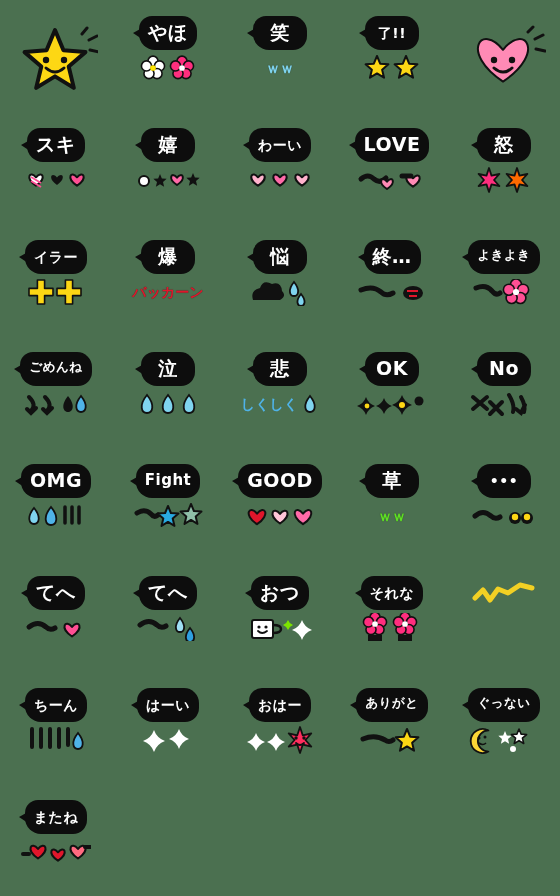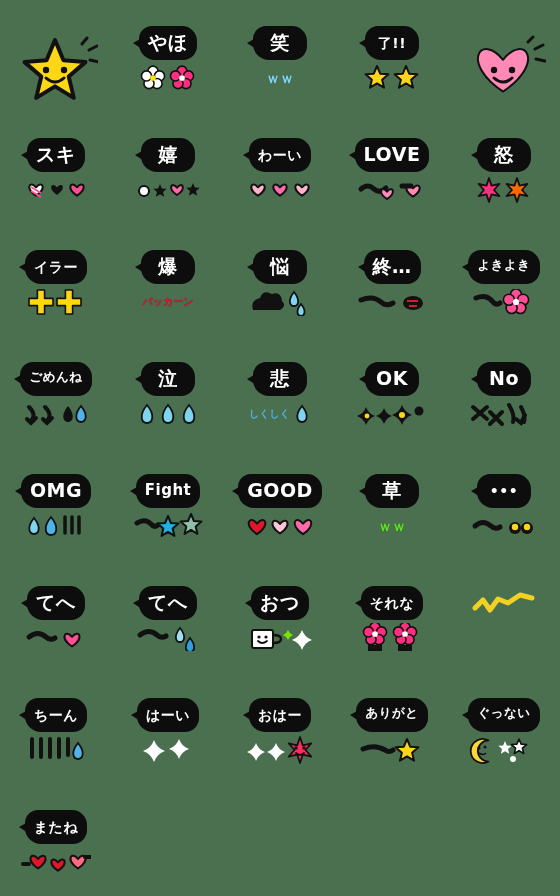--- a/index.html
+++ b/index.html
@@ -20,21 +20,21 @@
     width: 560px;
     height: 896px;
   }
   .cell {
     position: relative;
     width: 112px;
     height: 112px;
     display: flex;
     flex-direction: column;
     align-items: center;
-    justify-content: flex-end;
+    justify-content: center;
     box-sizing: border-box;
   }
   .art {
     position: relative;
     width: 92px;
     height: 92px;
     display: flex;
     flex-direction: column;
     align-items: center;
     justify-content: flex-start;
@@ -92,21 +92,21 @@
     gap: 3px;
     position: relative;
   }
   .deco .lbl {
     font-weight: 700;
     font-size: 14px;
     line-height: 1;
     white-space: nowrap;
     font-family: "DejaVu Sans", sans-serif;
   }
-  .deco .lbl.tiny { font-size: 10px; }
+  .deco .lbl.tiny { font-size: 14px; }
 
   
   .bigface { width: 76px; height: 76px; position: relative; margin-top: 4px; }
 </style>
 </head>
 <body>
 
 <div id="sticker-grid">
     <div class="cell">
       <div class="art">

